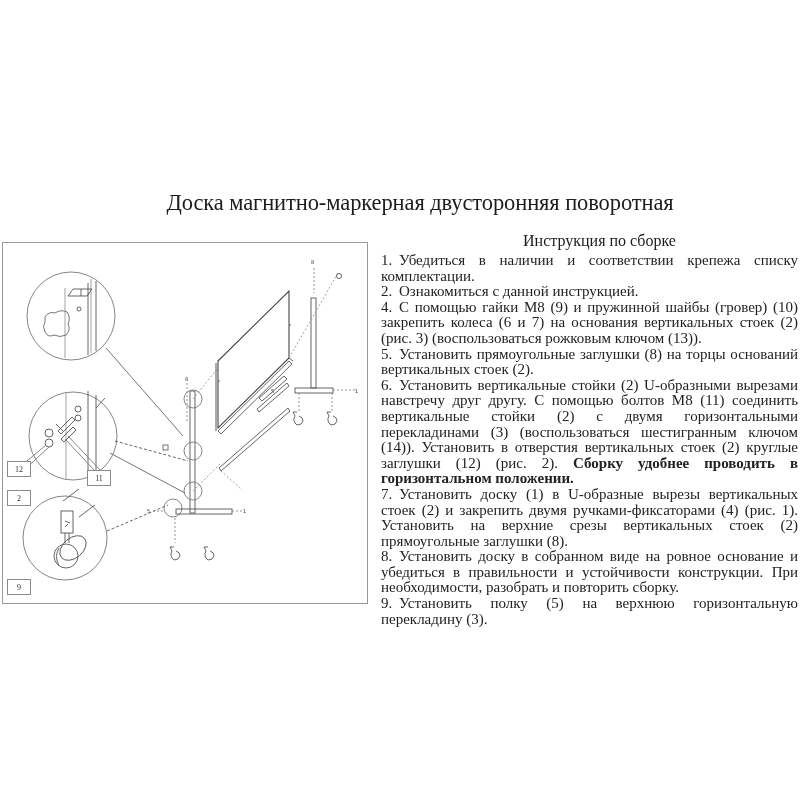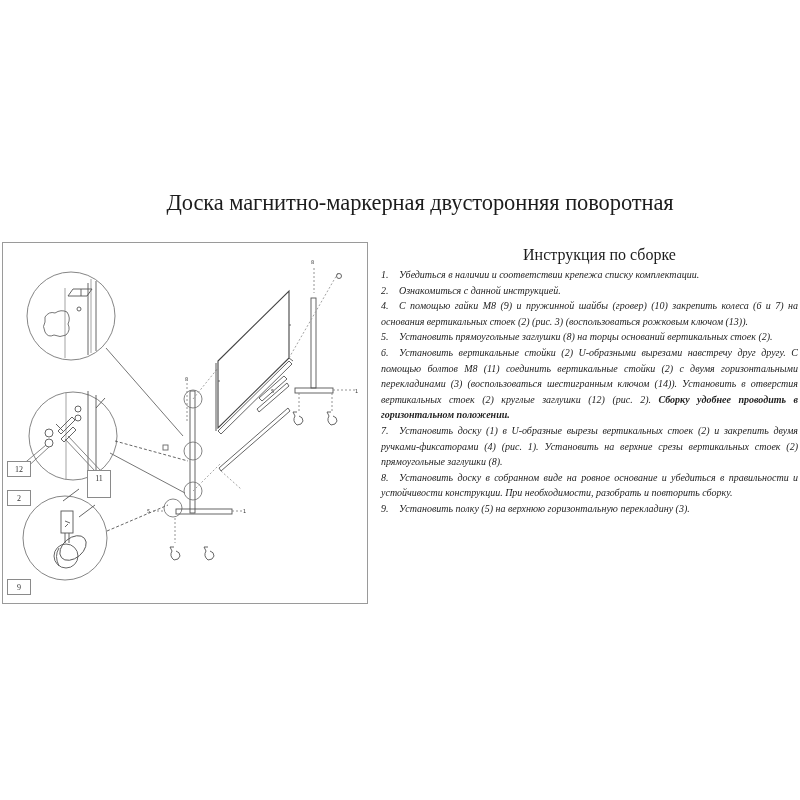--- a/index.html
+++ b/index.html
@@ -48,35 +48,33 @@
       font-size: 8px;
       text-align: center;
       color: #333;
       box-sizing: border-box;
     }
     .instructions {
       position: absolute;
       left: 381px;
       top: 232px;
       width: 417px;
-      margin-top: 14px;
     }
     .instructions-title {
       text-align: center;
       font-size: 16px;
       margin-bottom: 3px;
       color: #1c1c1c;
       padding-left: 20px;
     }
     .steps {
-      font-size: 10px;
+      font-size: 15px;
       line-height: 15.6px;
       color: #222;
       text-align: justify;
-      font-style: italic;
     }
     .step {
       margin: 0;
     }
     .step .num {
       display: inline-block;
       min-width: 18px;
     }
     .bold {
       font-weight: bold;
@@ -200,21 +198,21 @@
       <text x="308" y="21">8</text>
       <text x="182" y="138">8</text>
       <text x="268" y="150">5</text>
       <text x="352" y="150">1</text>
       <text x="144" y="270">5</text>
       <text x="240" y="270">1</text>
     </g>
   </svg>
 
   <div class="callout-box" style="left:4px; top:218px; width:24px; height:16px; line-height:15px;">12</div>
-  <div class="callout-box" style="left:84px; top:227px; width:24px; height:28px; line-height:15px;">11</div>
+  <div class="callout-box" style="left:84px; top:227px; width:24px; height:16px; line-height:15px;">11</div>
   <div class="callout-box" style="left:4px; top:247px; width:24px; height:16px; line-height:15px;">2</div>
   <div class="callout-box" style="left:4px; top:336px; width:24px; height:16px; line-height:15px;">9</div>
 </div>
 
 <div class="instructions">
   <div class="instructions-title">Инструкция по сборке</div>
   <div class="steps">
     <p class="step">
       <span class="num">1.</span><span>Убедиться в наличии и соответствии крепежа списку комплектации.</span>
     </p>

